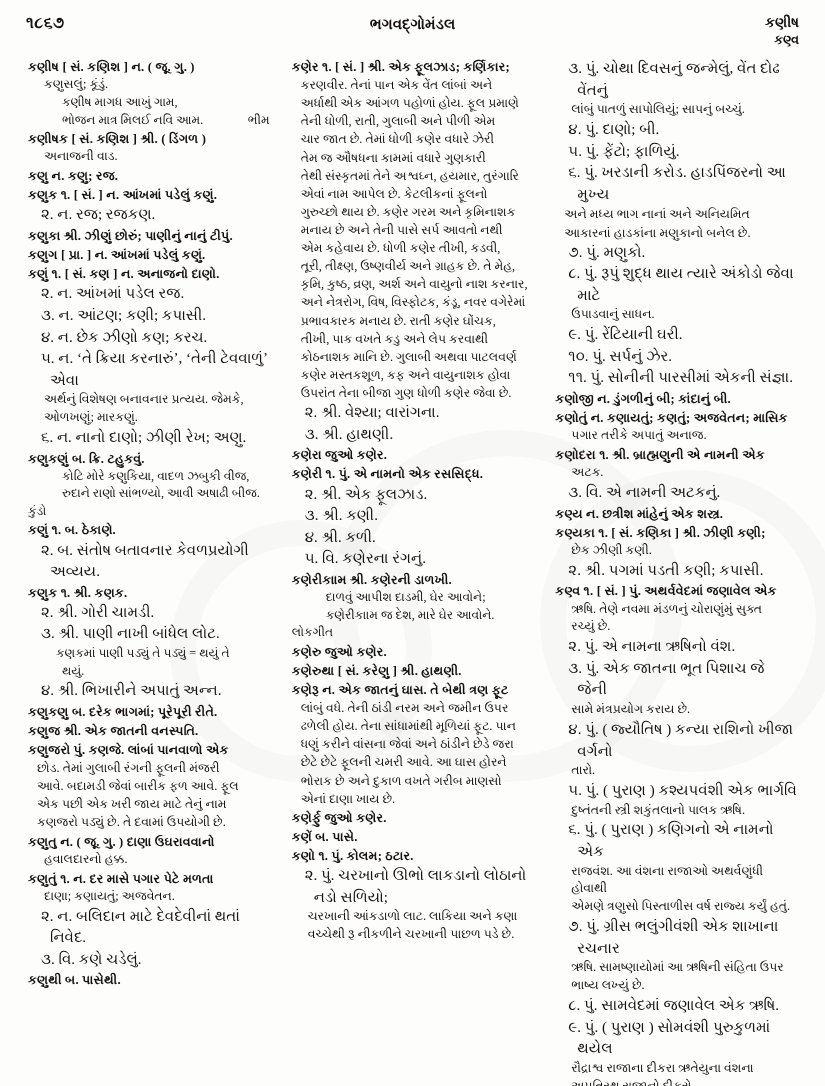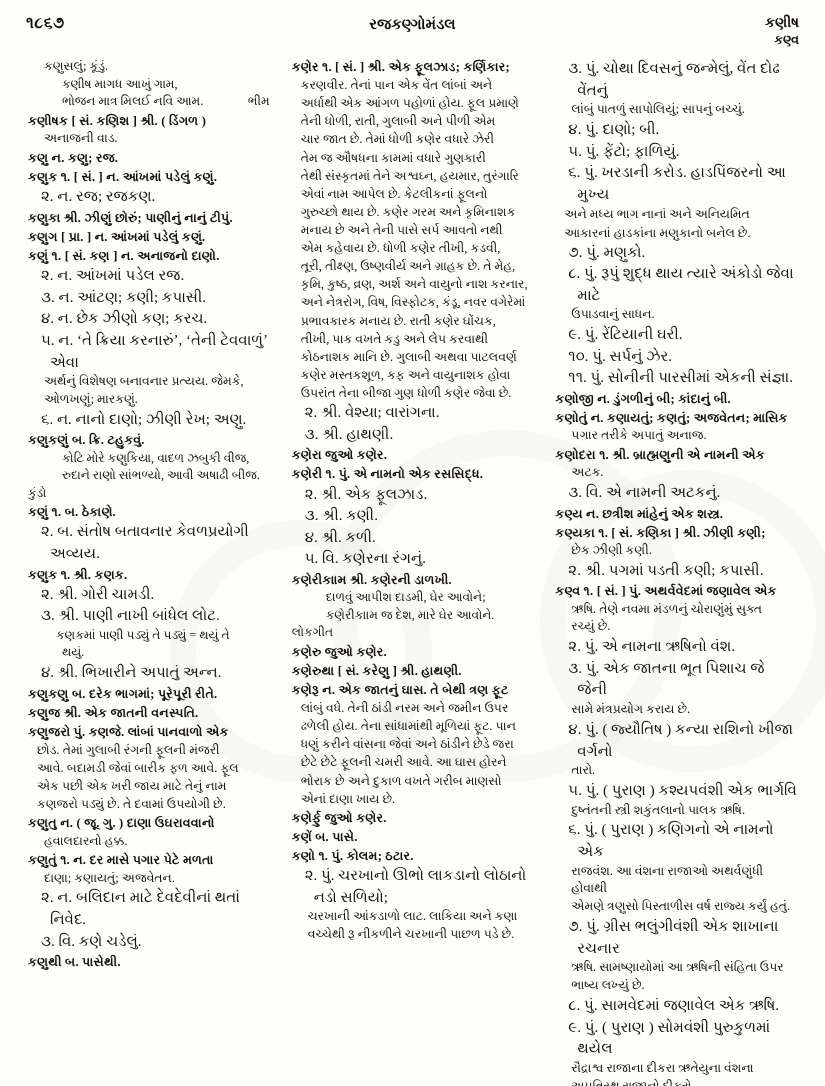--- a/index.html
+++ b/index.html
@@ -140,32 +140,33 @@
 <body>
 
 <div class="page">
 
   <div class="watermark wm1"></div>
   <div class="watermark wm2"></div>
   <div class="watermark wm3"></div>
 
   <div class="masthead">
     <div class="mast-page-no">૧૮૬૭</div>
-    <div class="mast-title">રજકણ્ગોમંડલ</div>
+    <div class="mast-title">ભગવદ્ગોમંડલ</div>
     <div class="mast-right">
       <div class="r1">કણીષ</div>
       <div class="r2">કણ્વ</div>
     </div>
   </div>
 
   <div class="columns">
 
     <div class="col">
 
       <div class="entry">
+        <span class="head hw">કણીષ [ સં. કણિશ ] ન. ( જૂ. ગુ. )</span>
         <span class="cont">કણુસલું; કૂંડું.</span>
         <span class="quote">કણીષ માગધ આખું ગામ,</span>
         <span class="quote"><span>ભોજન માત્ર મિલઈ નવિ આમ.</span><span class="attrib-inline">ભીમ</span></span>
         <span class="clear"></span>
       </div>
 
       <div class="entry">
         <span class="head hw">કણીષક [ સં. કણિશ ] શ્રી. ( ડિંગળ )</span>
         <span class="cont">અનાજની વાડ.</span>
       </div>

